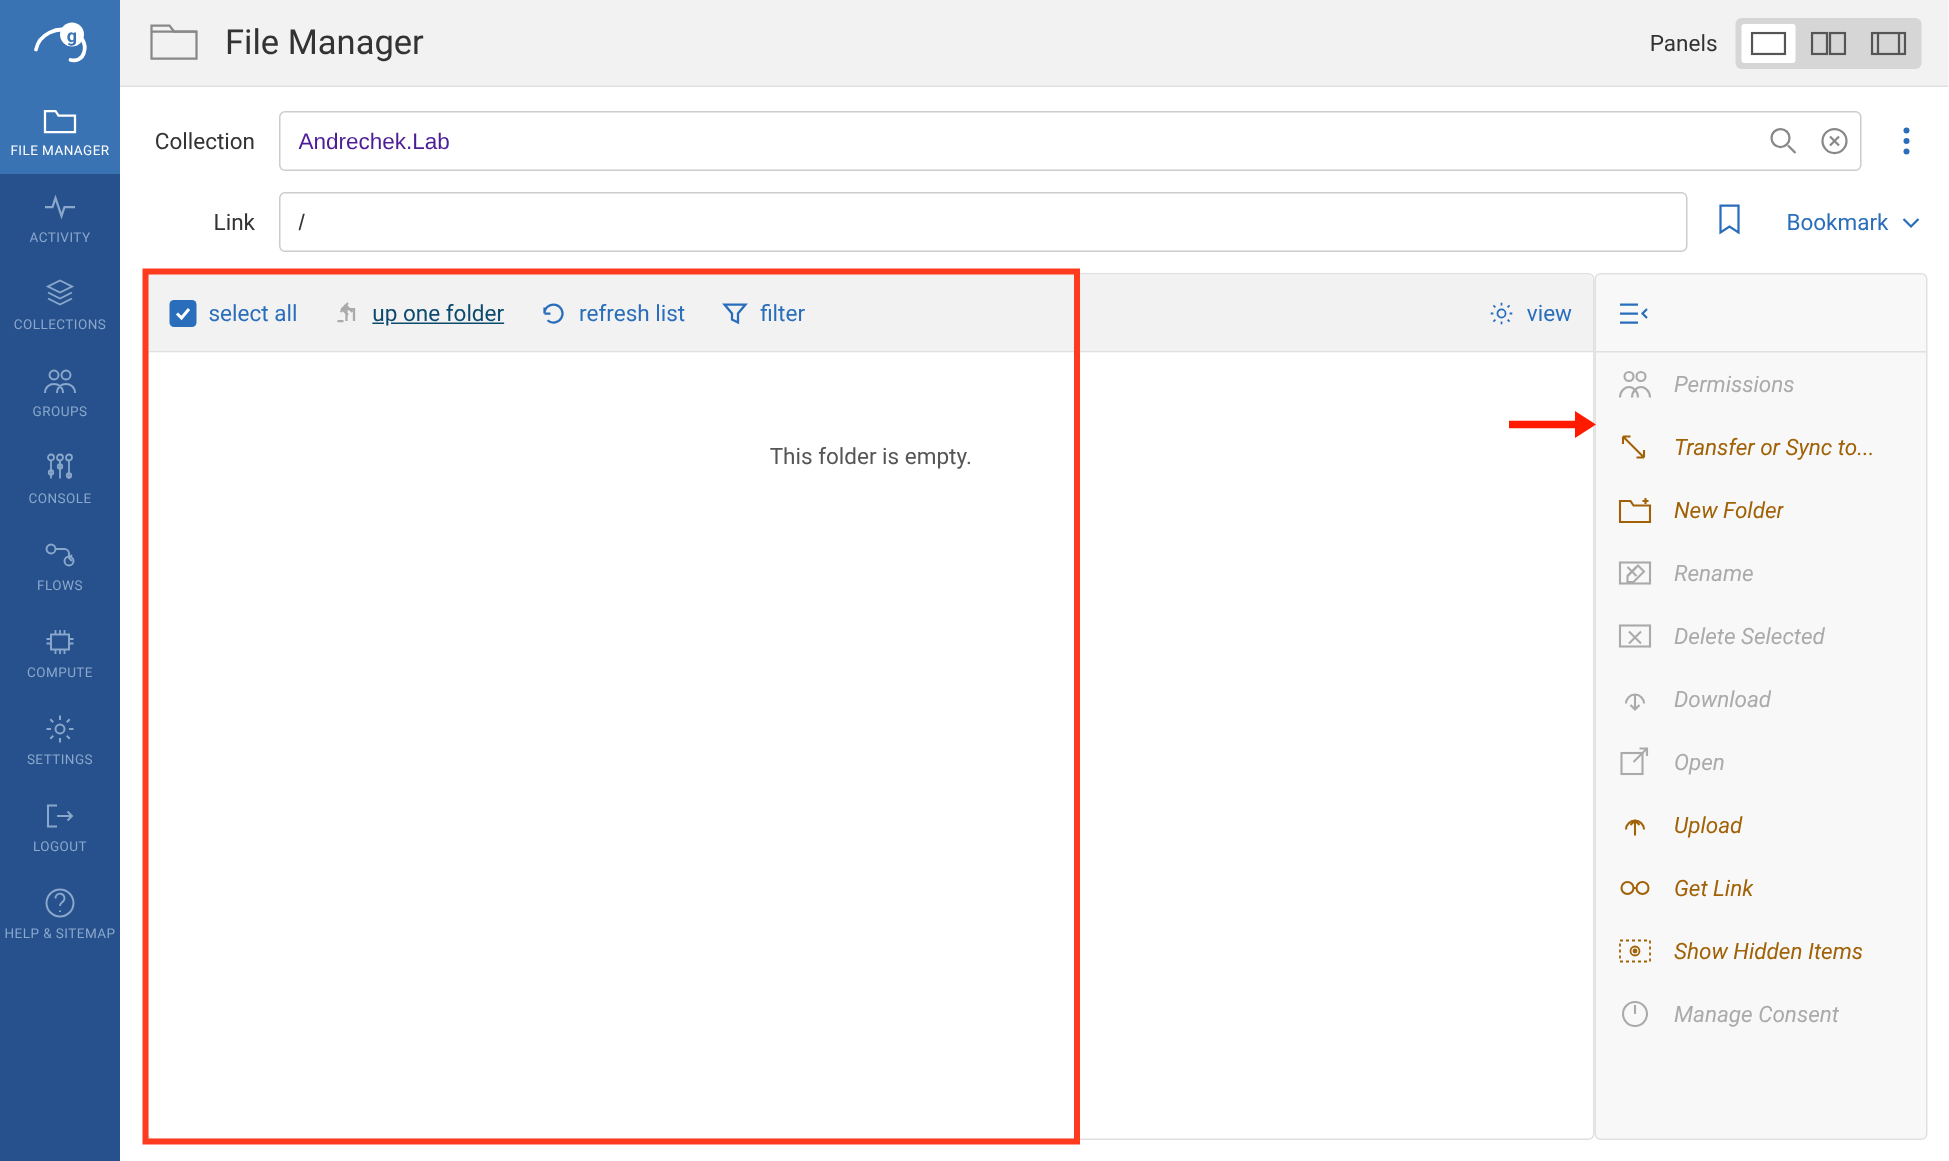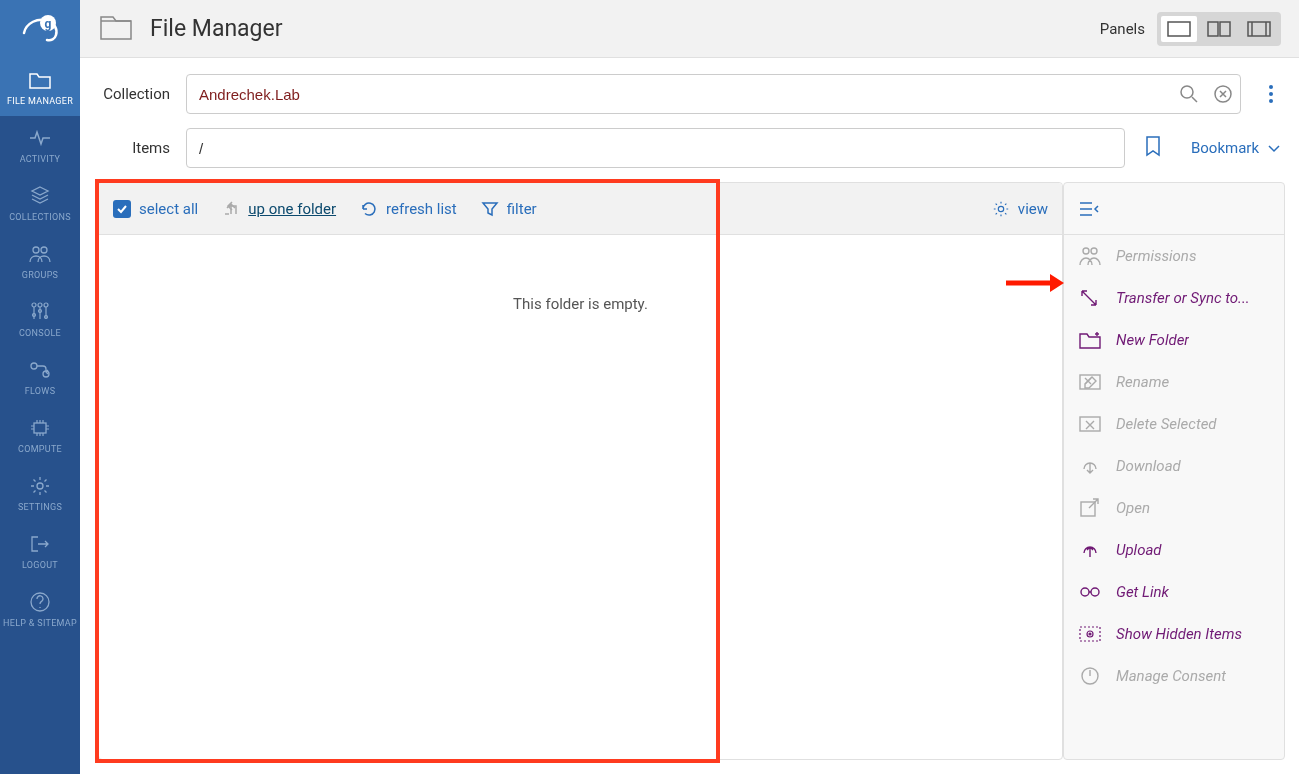--- a/index.html
+++ b/index.html
@@ -118,21 +118,21 @@
     display: flex;
     align-items: center;
   }
   .field-input {
     width: 100%;
     height: 40px;
     border: 1px solid #ccc;
     border-radius: 4px;
     padding: 0 80px 0 12px;
     font-size: 15px;
-    color: #7f1d1d;
+    color: #4c1d95;
   }
   .field-input.path { color: #333; padding-right: 12px; }
   .field-icons {
     position: absolute;
     right: 8px;
     display: flex;
     gap: 14px;
     color: #888;
   }
   .field-icons .icn { width: 20px; height: 20px; cursor: pointer; display:flex; align-items:center; justify-content:center; }
@@ -222,21 +222,21 @@
     display: flex; align-items: center;
     padding: 0 14px;
     color: #2a6ebb;
   }
   .action-row {
     display: flex; align-items: center;
     gap: 14px;
     padding: 10px 14px;
     font-size: 15px;
     cursor: pointer;
-    color: #701a75;
+    color: #a16207;
     white-space: nowrap;
     overflow: hidden;
     text-overflow: ellipsis;
   }
   .action-row.disabled { color: #aaa; cursor: default; }
   .action-row .a-icon { width: 24px; height: 22px; flex:0 0 24px; display:flex; align-items:center; justify-content:center; color: inherit; }
   .action-row .a-label { overflow:hidden; text-overflow: ellipsis; font-style: italic; }
 
   
   .red-arrow {
@@ -428,21 +428,21 @@
       <div class="field-actions-right">
         <div class="kebab-btn">
           <span></span>
             <span></span>
             <span></span>
         </div>
       </div>
     </div>
 
     <div class="field-row">
-      <div class="field-label">Items</div>
+      <div class="field-label">Link</div>
       <div class="field-input-wrap">
         <input class="field-input path" value="/" style="">
       </div>
       <div class="field-actions-right">
         <span>
           <svg width="16" height="22" viewBox="0 0 16 22" fill="none" stroke="#2a6ebb" stroke-width="1.5">
               <path d="M2 2h12v18l-6-4-6 4z"></path>
             </svg>
         </span>
         <div class="bookmark-btn">

